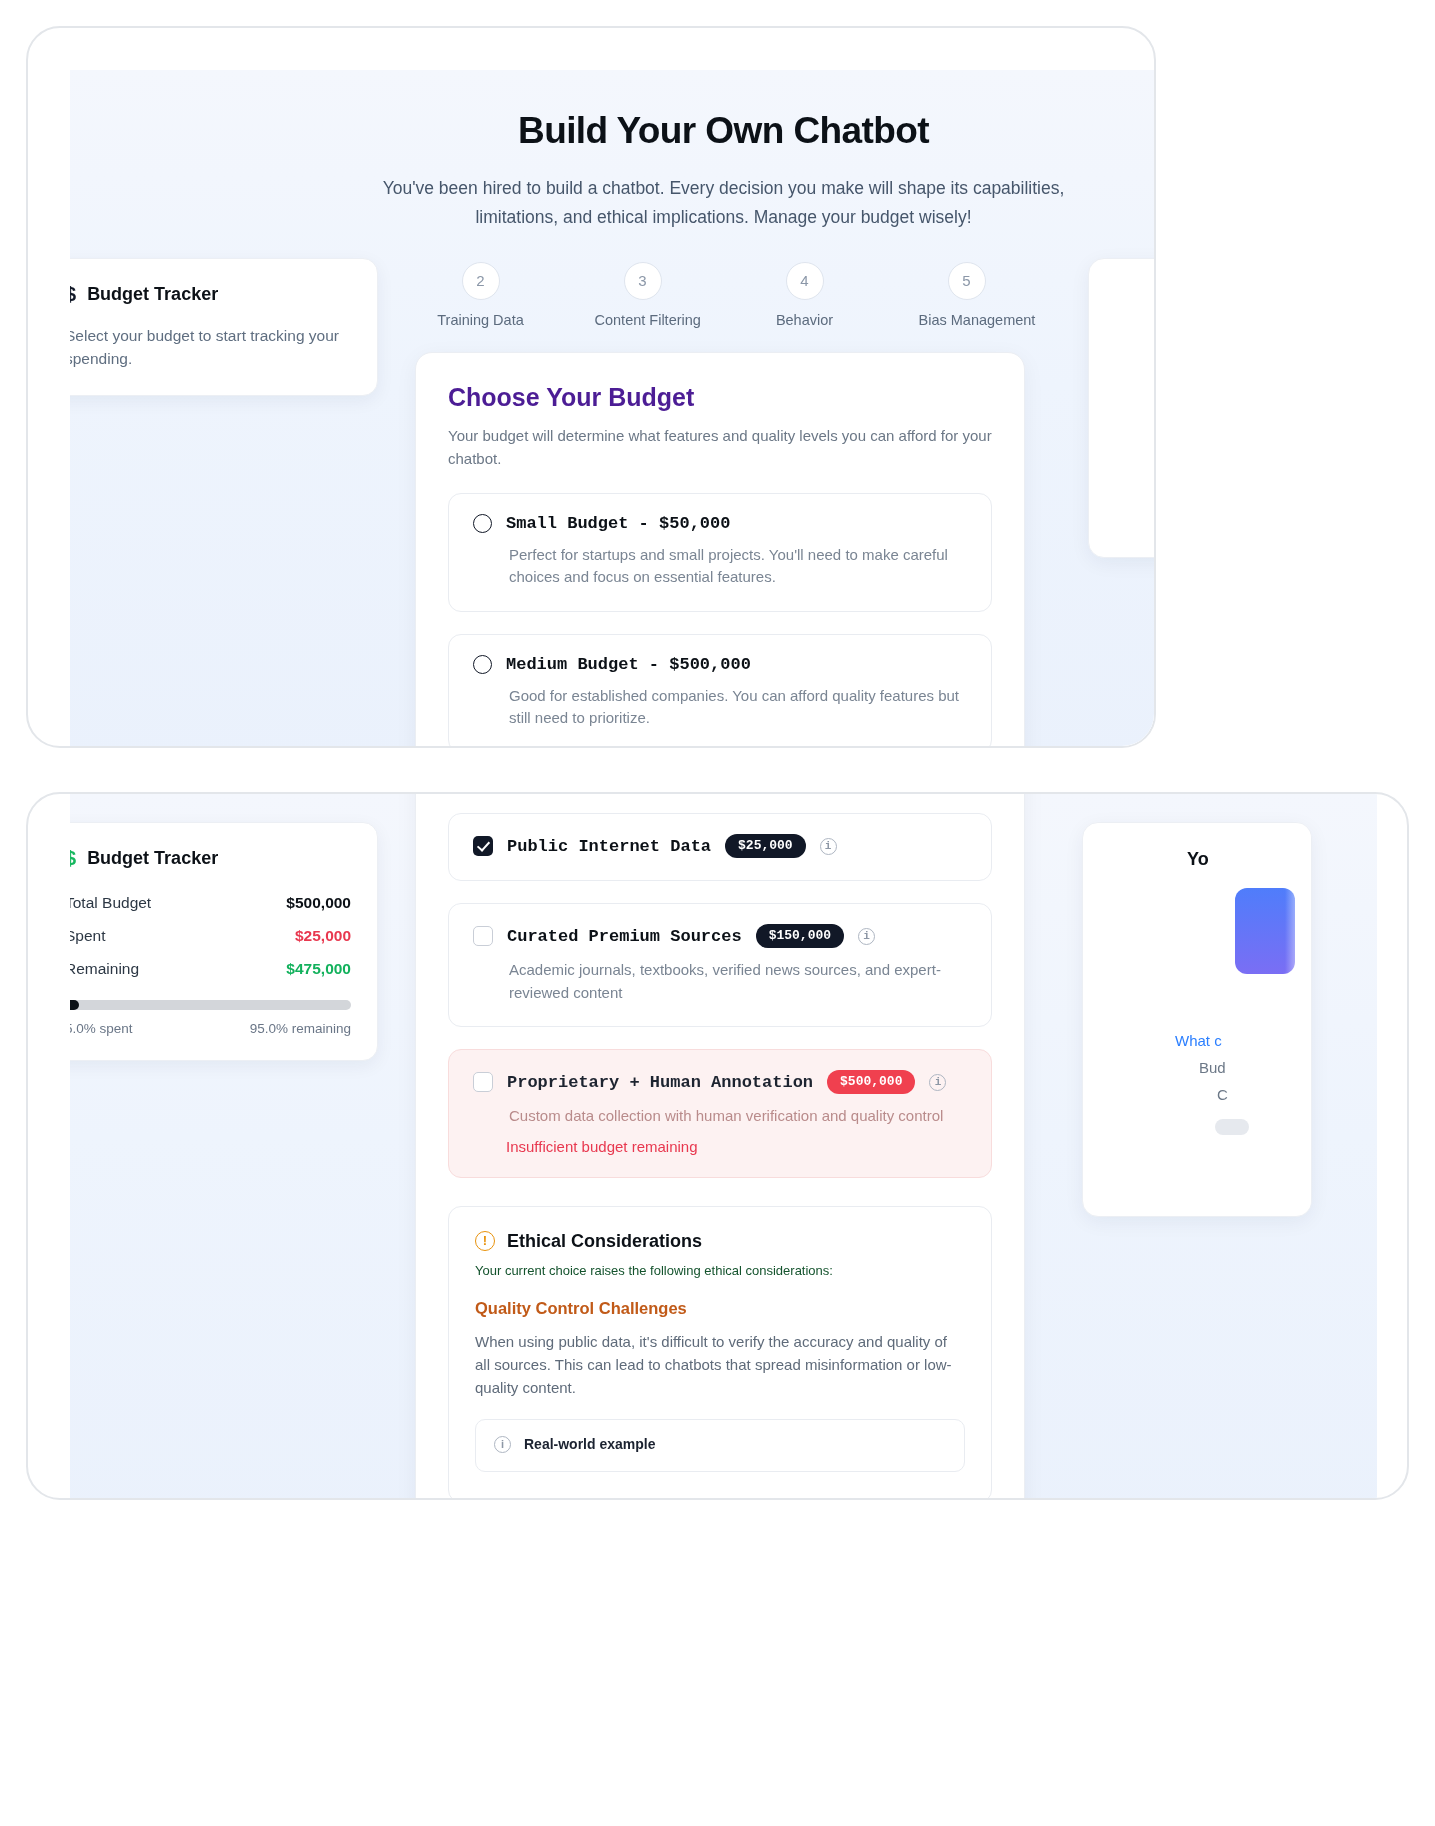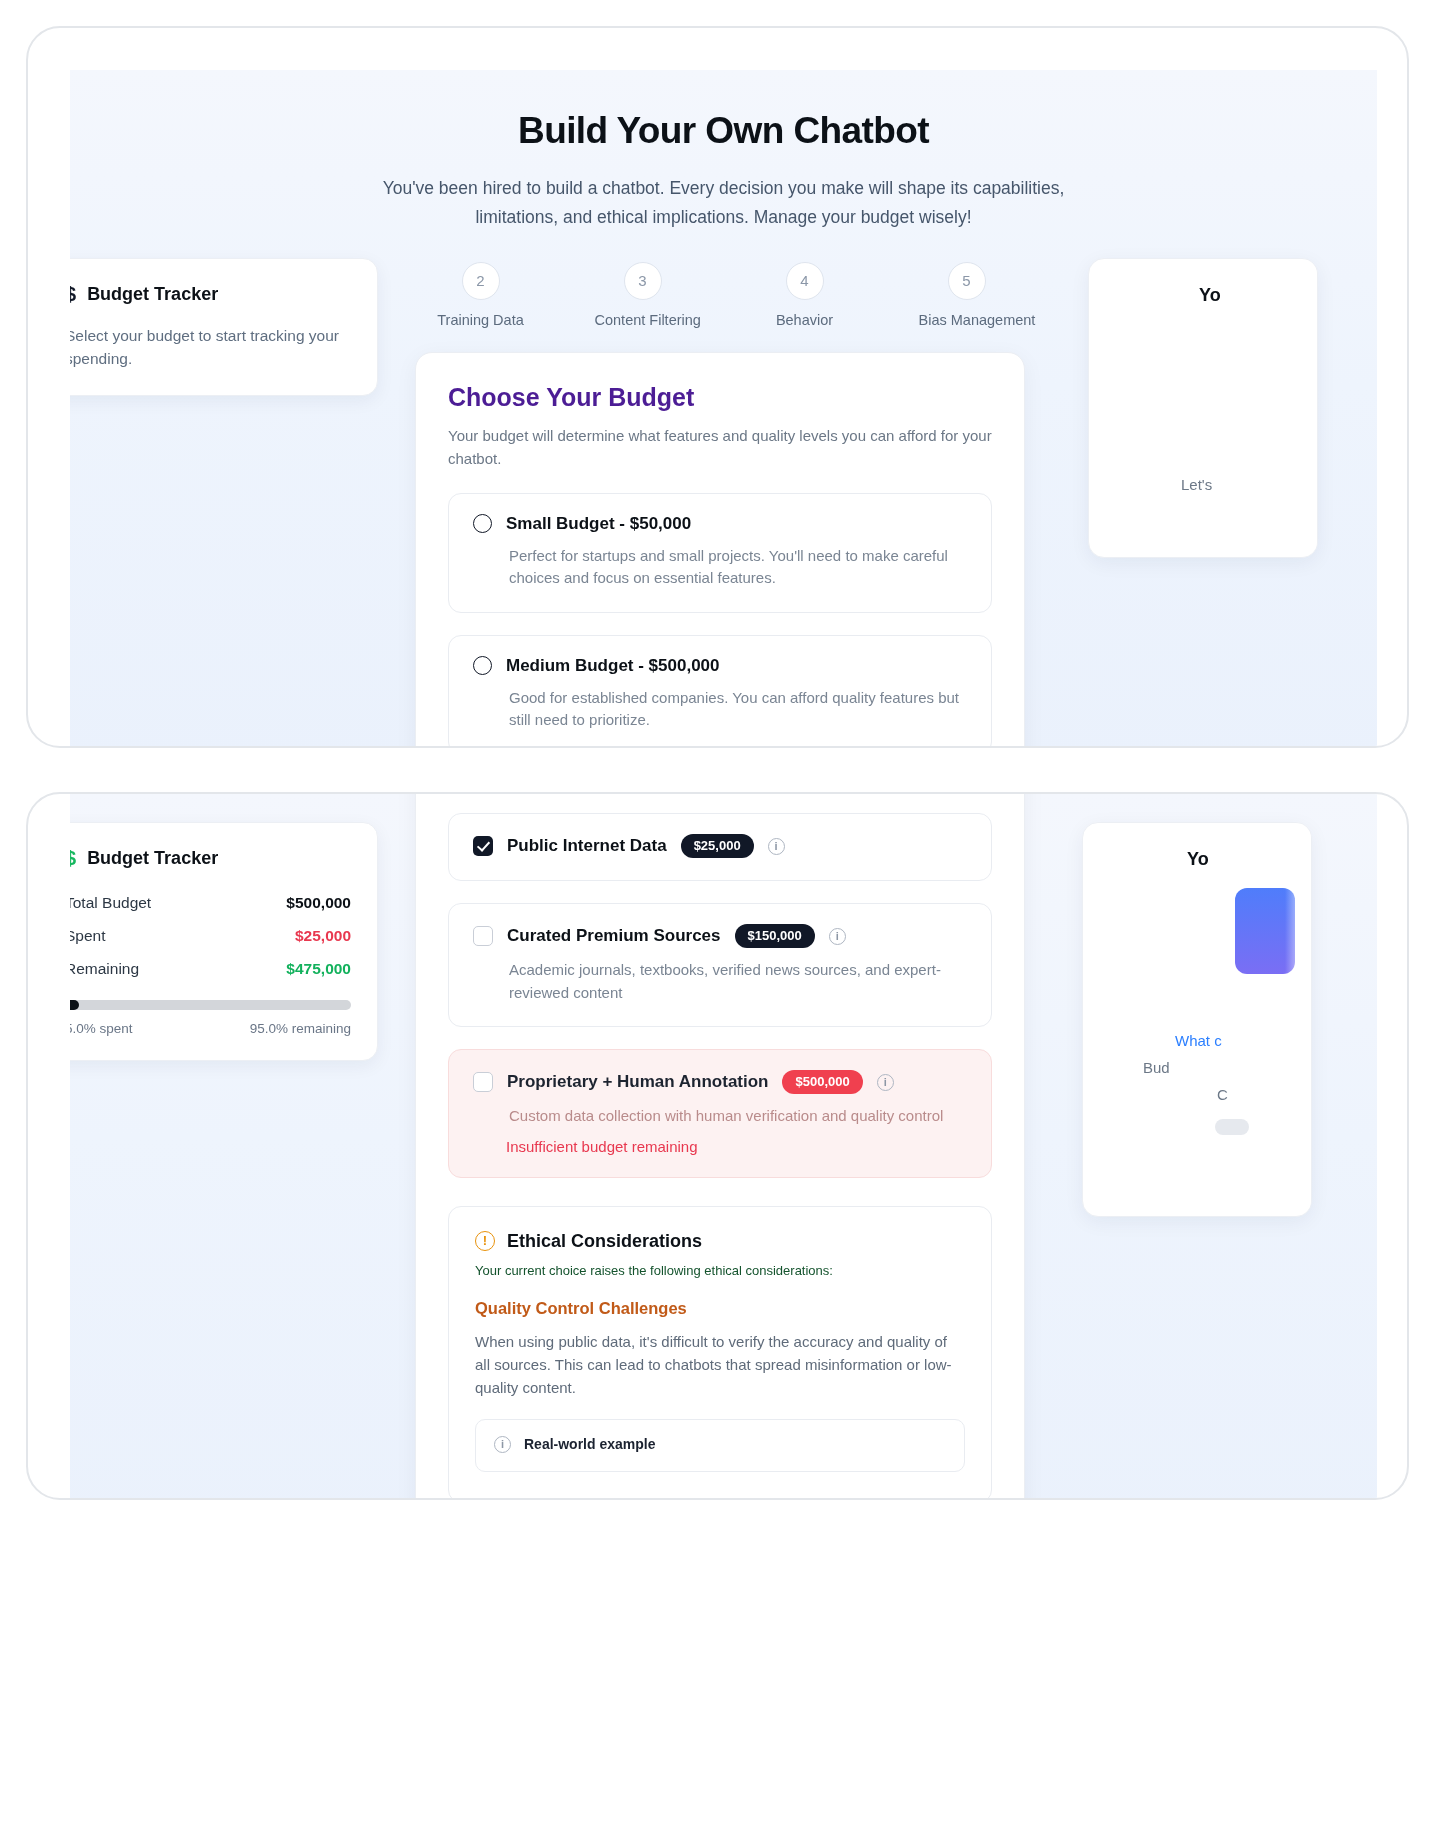--- a/index.html
+++ b/index.html
@@ -13,21 +13,21 @@
   .page { position: relative; width: 1435px; height: 1826px; overflow: hidden; }
 
   
   .frame {
     position: absolute;
     background: #ffffff;
     border: 2px solid #e3e6ea;
     border-radius: 34px;
     overflow: hidden;
   }
-  .frame-top    { left: 26px; top: 26px;  width: 1383px; height: 722px; }
+  .frame-top    { left: 26px; top: 26px;  width: 1130px; height: 722px; }
   .frame-bottom { left: 26px; top: 792px; width: 1383px; height: 708px; }
 
   .viewport {
     position: absolute;
     left: 42px;
     top: 42px;
     width: 1307px;
     height: 1000px;
     overflow: hidden;
     background: #ffffff;
@@ -157,21 +157,21 @@
 
   
   .option {
     margin-top: 22px;
     border: 1px solid #e9ecf1;
     border-radius: 13px;
     padding: 20px 24px 22px;
     background: #ffffff;
   }
   .option.danger { background: #fdf2f2; border-color: #f8dcdc; }
-  .opt-head { display: flex; align-items: center; gap: 14px; }
+  .opt-head { display: flex; align-items: center; gap: 14px; font-family: Liberation Mono, monospace; }
   .radio {
     width: 19px; height: 19px; flex: 0 0 19px;
     border: 1.6px solid #111827; border-radius: 50%;
   }
   .checkbox {
     width: 20px; height: 20px; flex: 0 0 20px;
     border-radius: 5px; background: #111827;
     position: relative;
   }
   .checkbox::after {
@@ -446,21 +446,21 @@
               </div>
             </div>
 
           </div>
         </div>
 
         <div class="preview-card" style="left:1012px; top:28px; width:230px; height:395px;">
           <div class="preview-title" style="margin-left:80px;">Yo</div>
           <div class="preview-bubble" style="margin-left:128px;"></div>
           <div class="preview-link" style="margin-top:58px; margin-left:68px;">What c</div>
-          <div class="preview-line" style="margin-left:36px;">Bud</div>
+          <div class="preview-line" style="margin-left:92px;">Bud</div>
           <div class="preview-line" style="margin-left:110px;">C</div>
           <div class="preview-pill" style="margin-left:108px;"></div>
           <div class="clip-fade"></div>
         </div>
 
       </div>
     </div>
   </div>
 
 </div>

